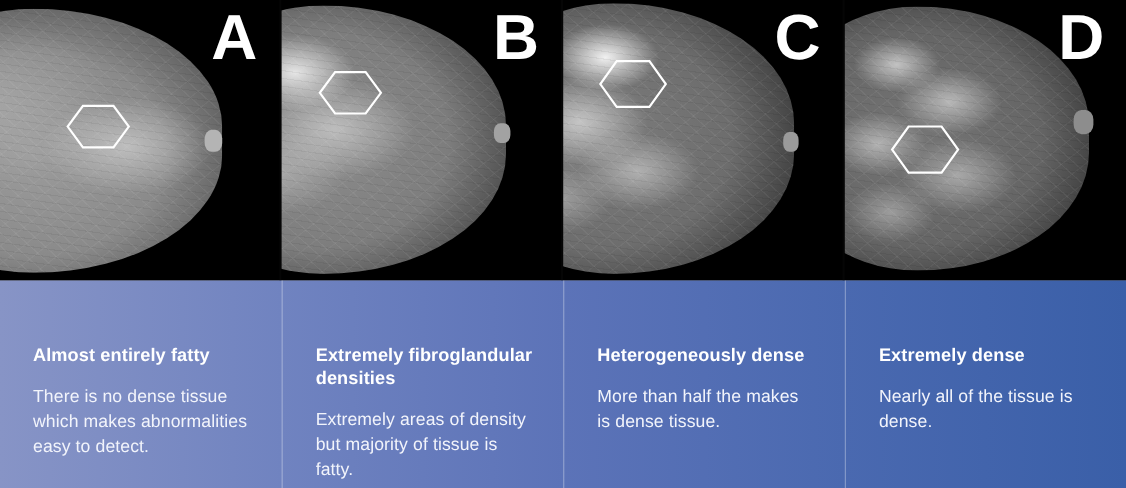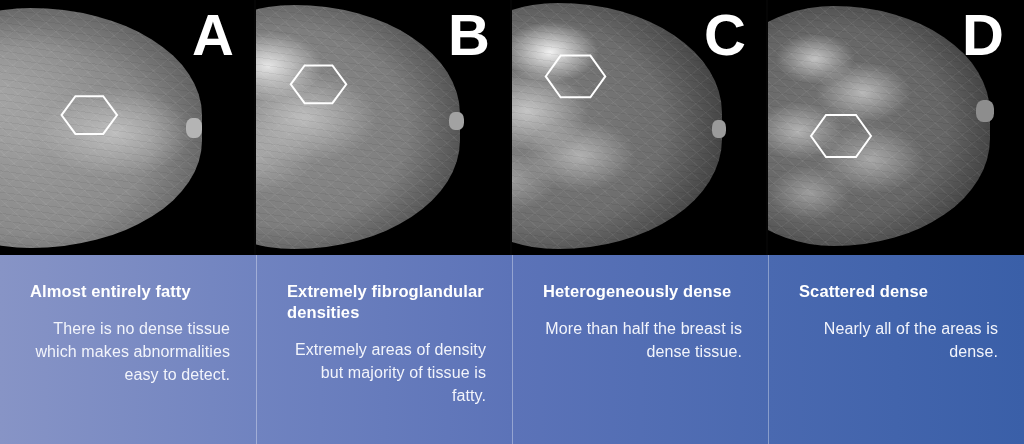--- a/index.html
+++ b/index.html
@@ -134,28 +134,28 @@
     border-left:1px solid rgba(255,255,255,.35);
   }
   .caption-cell:first-child { border-left:none; }
   .caption-title {
     color:#ffffff;
     font-size:16.5px;
     font-weight:bold;
     line-height:1.28;
     margin-bottom:16px;
     letter-spacing:.1px;
+    margin-top:32px;
   }
   .caption-body {
     color:#f2f4fb;
     font-size:16px;
     font-weight:normal;
     line-height:1.42;
     letter-spacing:.1px;
-    text-align:right;
   }
 </style>
 </head>
 <body>
 
 <div class="infographic">
 
   <div class="image-band">
 
     <div class="scan-panel">
@@ -211,23 +211,23 @@
       <div class="caption-body">There is no dense tissue which makes abnormalities easy to detect.</div>
     </div>
 
     <div class="caption-cell">
       <div class="caption-title">Extremely fibroglandular densities</div>
       <div class="caption-body">Extremely areas of density but majority of tissue is fatty.</div>
     </div>
 
     <div class="caption-cell">
       <div class="caption-title">Heterogeneously dense</div>
-      <div class="caption-body">More than half the breast is dense tissue.</div>
-    </div>
-
-    <div class="caption-cell">
-      <div class="caption-title">Scattered dense</div>
-      <div class="caption-body">Nearly all of the areas is dense.</div>
+      <div class="caption-body">More than half the makes is dense tissue.</div>
+    </div>
+
+    <div class="caption-cell">
+      <div class="caption-title">Extremely dense</div>
+      <div class="caption-body">Nearly all of the tissue is dense.</div>
     </div>
 
   </div>
 
 </div>
 
 </body></html>

